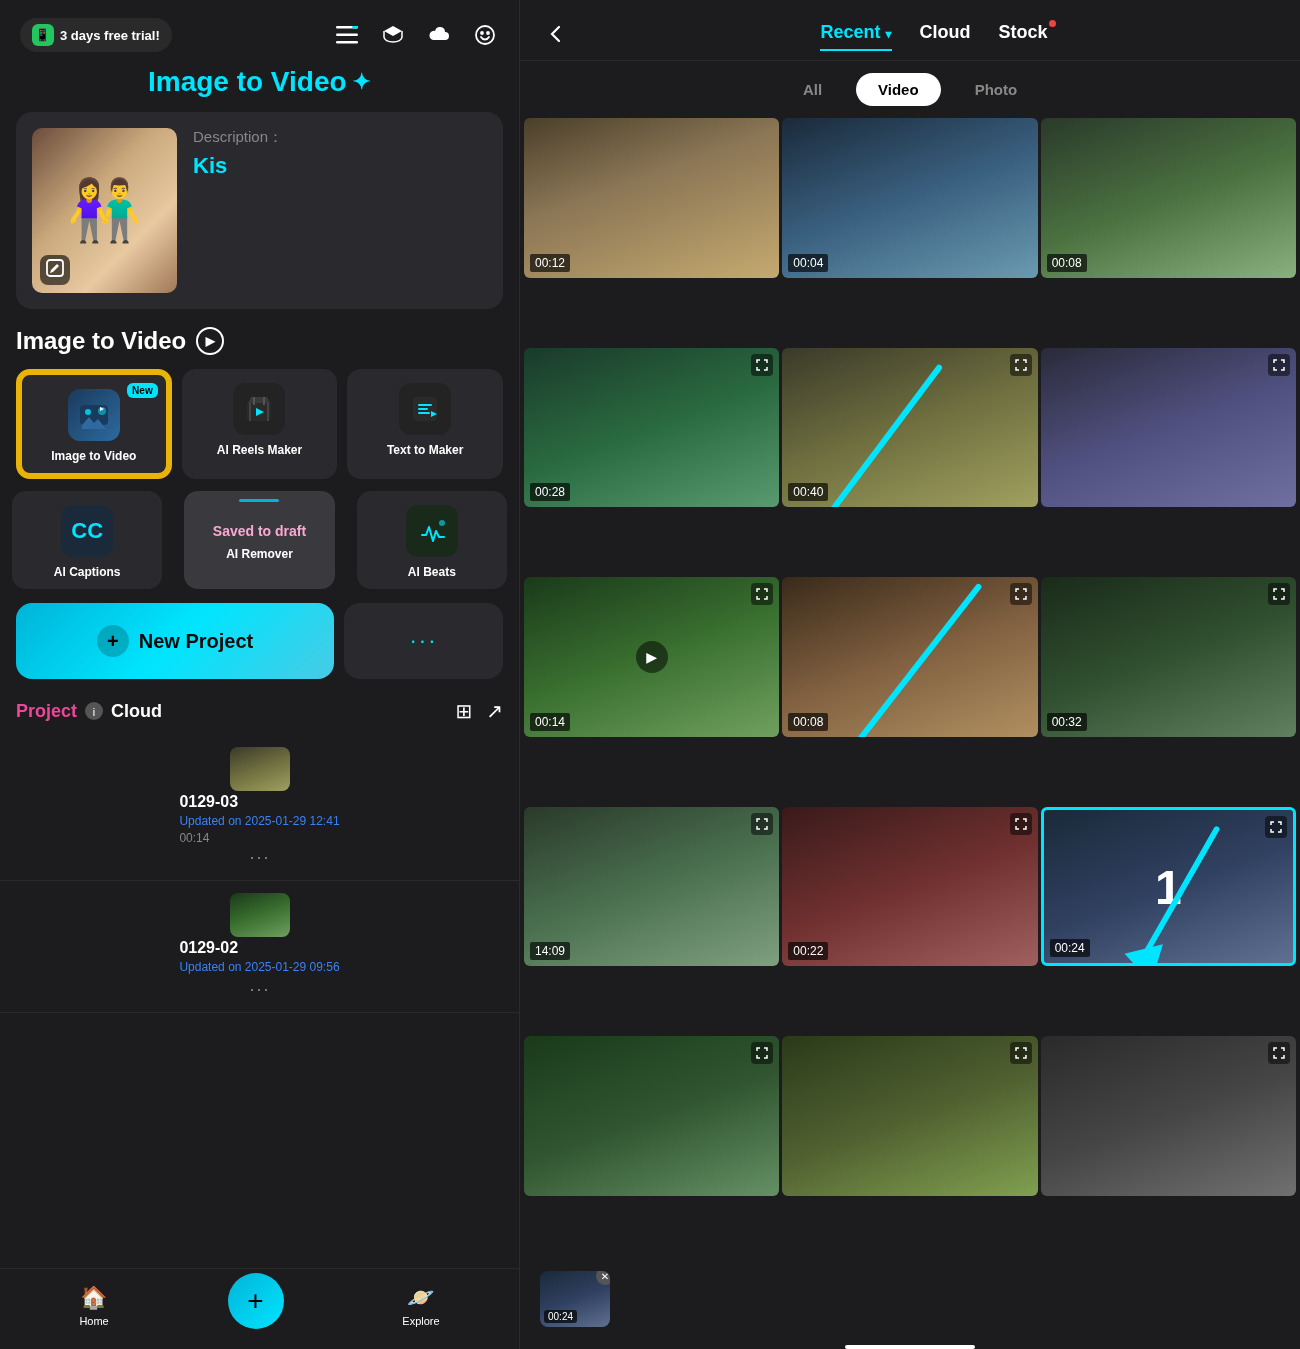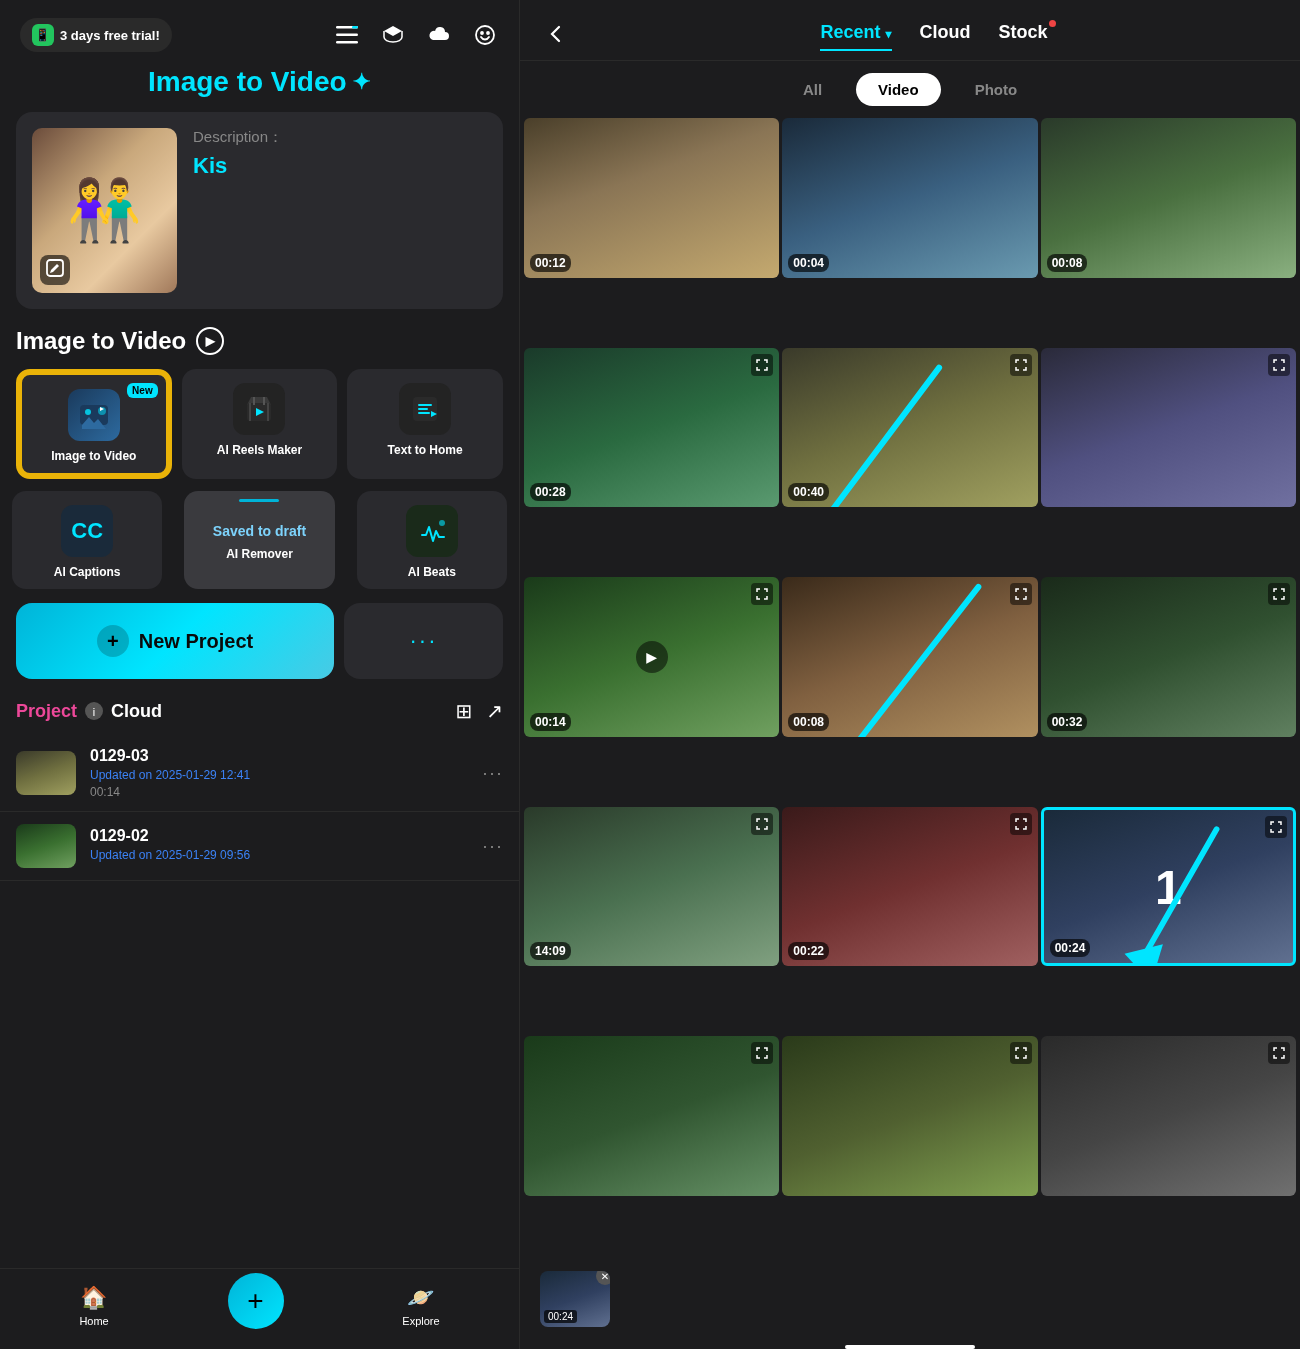--- a/index.html
+++ b/index.html
@@ -181,21 +181,21 @@
     .feature-label {
       color: white;
       font-size: 12px;
       font-weight: 600;
       text-align: center;
     }
     .saved-draft-card {
       background: #3a3a3e;
     }
     .saved-draft-label {
-      color: #7dd3fc;
+      color: #f9a8d4;
       font-size: 14px;
       font-weight: 700;
       text-align: center;
     }
 
     
     .feature-row2 {
       display: grid;
       grid-template-columns: 1fr 1fr 1fr;
       gap: 22px;
@@ -272,21 +272,22 @@
     .project-actions {
       margin-left: auto;
       display: flex;
       gap: 14px;
     }
     .project-item {
       padding: 12px 16px;
       border-bottom: 1px solid #2a2a2a;
       display: flex;
       align-items: center;
-      gap: 14px;
+      gap: 2px;
+      flex-direction: column;
     }
     .project-thumb {
       width: 60px; height: 44px;
       border-radius: 8px;
       background: #333;
       flex-shrink: 0;
       overflow: hidden;
     }
     .project-info { flex: 1; }
     .project-name {
@@ -442,23 +443,23 @@
     }
     .video-thumb.selected {
       border: 3px solid #00e5ff;
     }
     .video-duration {
       position: absolute;
       bottom: 6px; left: 6px;
       background: rgba(0,0,0,0.65);
       color: white;
       font-size: 12px;
-      font-weight: 700;
+      font-weight: 400;
       padding: 2px 5px;
-      border-radius: 8px;
+      border-radius: 2px;
     }
     .expand-icon {
       position: absolute;
       top: 6px; right: 6px;
       width: 22px; height: 22px;
       background: rgba(0,0,0,0.5);
       border-radius: 4px;
       display: flex; align-items: center; justify-content: center;
     }
     .expand-icon svg { color: white; }
@@ -674,21 +675,21 @@
     </div>
 
     <div class="feature-card">
       <div class="feature-icon-box icon-dark">
         <svg width="32" height="32" viewBox="0 0 32 32" fill="none">
           <rect x="4" y="4" width="24" height="24" rx="4" fill="#2a2a2a"></rect>
           <path d="M10 12h12M10 16h8M10 20h10" stroke="#00e5ff" stroke-width="2" stroke-linecap="round"></path>
           <path d="M22 18l6 3-6 3v-6z" fill="#00e5ff"></path>
         </svg>
       </div>
-      <div class="feature-label">Text  to Home</div>
+      <div class="feature-label">Text  to Maker</div>
     </div>
   </div>
 
   <div class="feature-row2">
 
     <div class="feature-card">
       <div class="feature-icon-box icon-dark" style="background:#1a2a3a;">
         <span style="color:#00e5ff;font-size:22px;font-weight:900;">CC</span>
       </div>
       <div class="feature-label">AI Captions</div>

